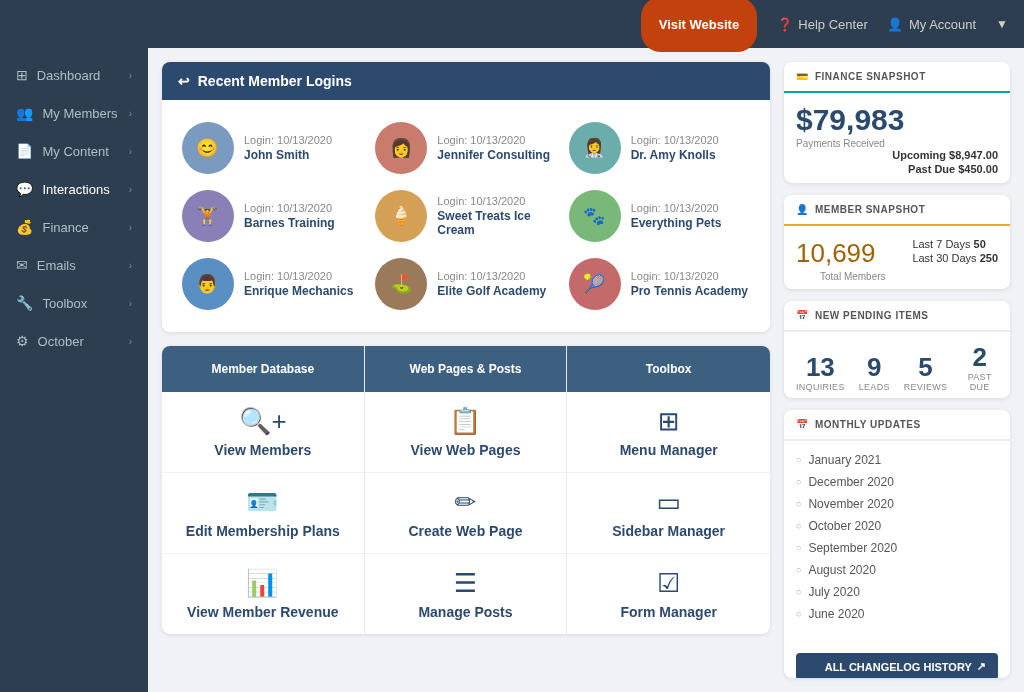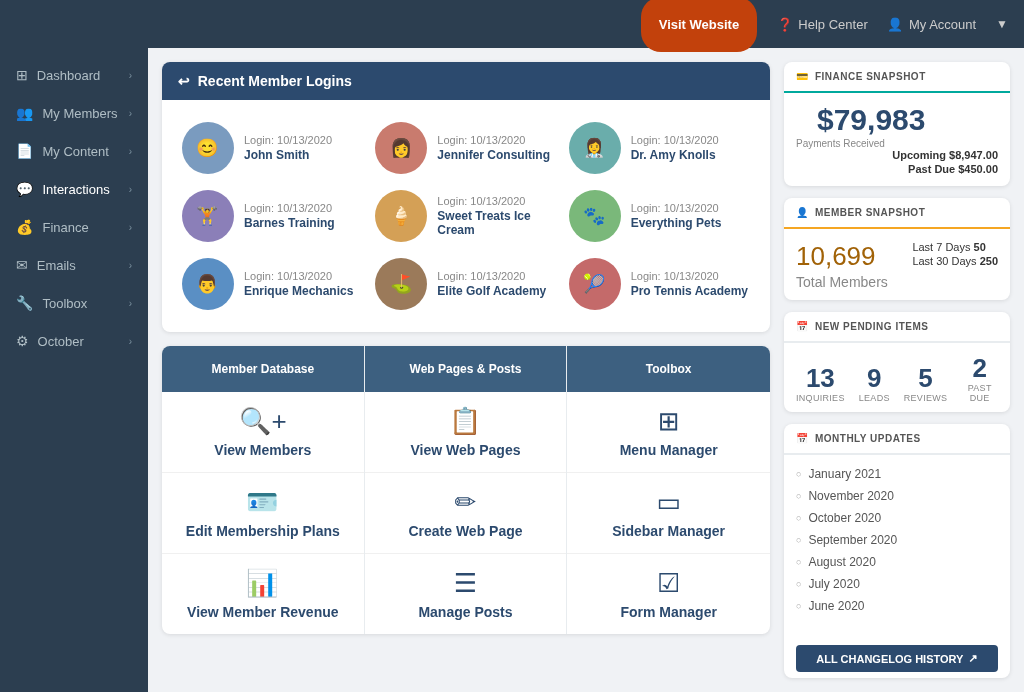--- a/index.html
+++ b/index.html
@@ -190,34 +190,33 @@
     .rp-card-header.teal { border-bottom-color: #00a99d; }
     .rp-card-header.orange { border-bottom-color: #f5a623; }
     .rp-card-body { padding: 12px; }
 
     
     .finance-amount {
       font-size: 30px;
       font-weight: 700;
       color: #2c4a6e;
       line-height: 1;
-      margin-left: 21px;
     }
     .finance-label { font-size: 10px; color: #888; margin-top: 3px; }
     .finance-rows { float: right; text-align: right; }
     .finance-row { font-size: 11px; margin-bottom: 2px; }
     .finance-row span { font-weight: 600; margin-top: 6px; }
 
     
     .member-big {
       font-size: 26px;
       font-weight: 400;
       color: #a16207;
     }
-    .member-label { font-size: 14px; color: #888; margin-top: 2px; }
+    .member-label { font-size: 10px; color: #888; margin-top: 2px; margin-left: 24px; }
     .member-rows { float: right; text-align: left; }
     .member-row { font-size: 11px; margin-bottom: 2px; }
 
     
     .pending-nums {
       display: flex;
       gap: 14px;
       align-items: flex-end;
     }
     .pending-num { text-align: center; }
@@ -246,21 +245,21 @@
       color: white;
       border: none;
       border-radius: 4px;
       padding: 7px 12px;
       font-size: 11px;
       font-weight: 600;
       cursor: pointer;
       width: calc(100% - 24px);
       display: flex;
       align-items: center;
-      justify-content: center;
+      justify-content: flex-end;
       gap: 5px;
     }
 
     .avatar-circle {
       width: 52px; height: 52px; border-radius: 50%;
       display: flex; align-items: center; justify-content: center;
       font-size: 18px; font-weight: bold; color: white; flex-shrink: 0;
     }
     .clearfix::after { content: ''; display: block; clear: both; }
   </style>
@@ -550,20 +549,21 @@
       </div>
     </div>
 
     <div class="rp-card">
       <div class="rp-card-header">
         <span>📅</span>
         <span>Monthly Updates</span>
       </div>
       <ul class="monthly-list" id="monthly-list">
       <li>January 2021</li>
+          <li>December 2020</li>
           <li>November 2020</li>
           <li>October 2020</li>
           <li>September 2020</li>
           <li>August 2020</li>
           <li>July 2020</li>
           <li>June 2020</li>
         </ul>
       <button class="changelog-btn">
         <span>ALL CHANGELOG HISTORY</span>
         <span>↗</span>

